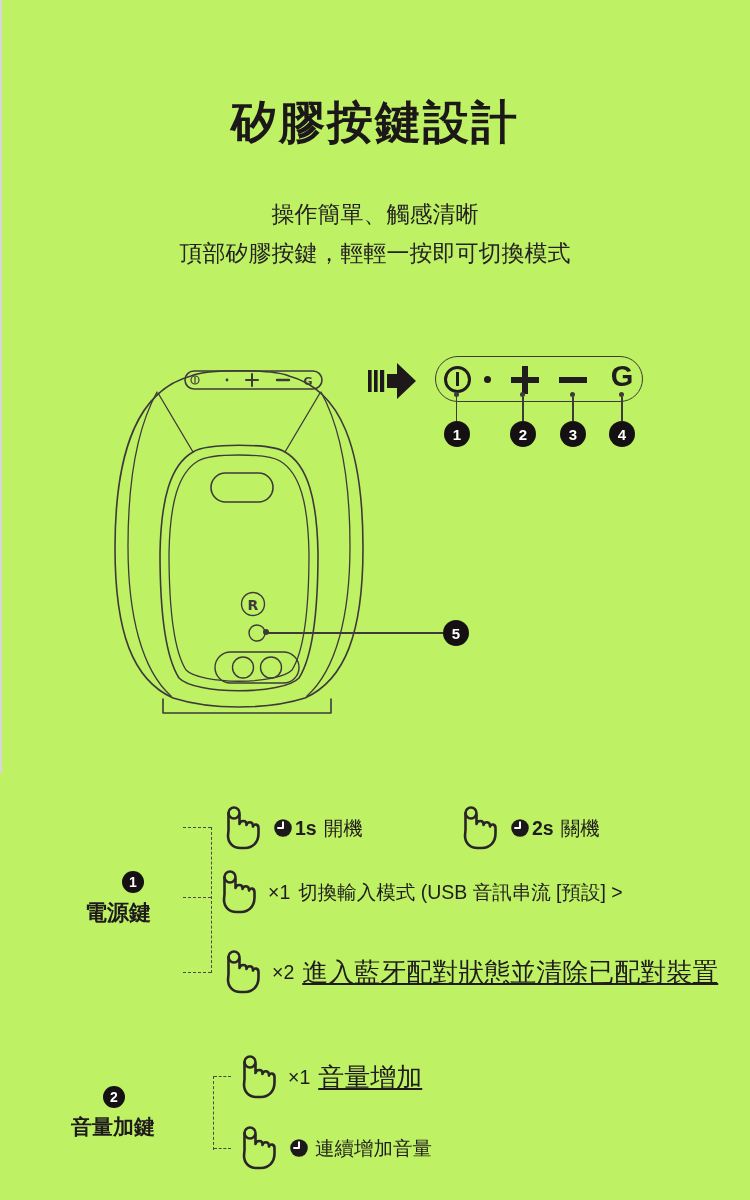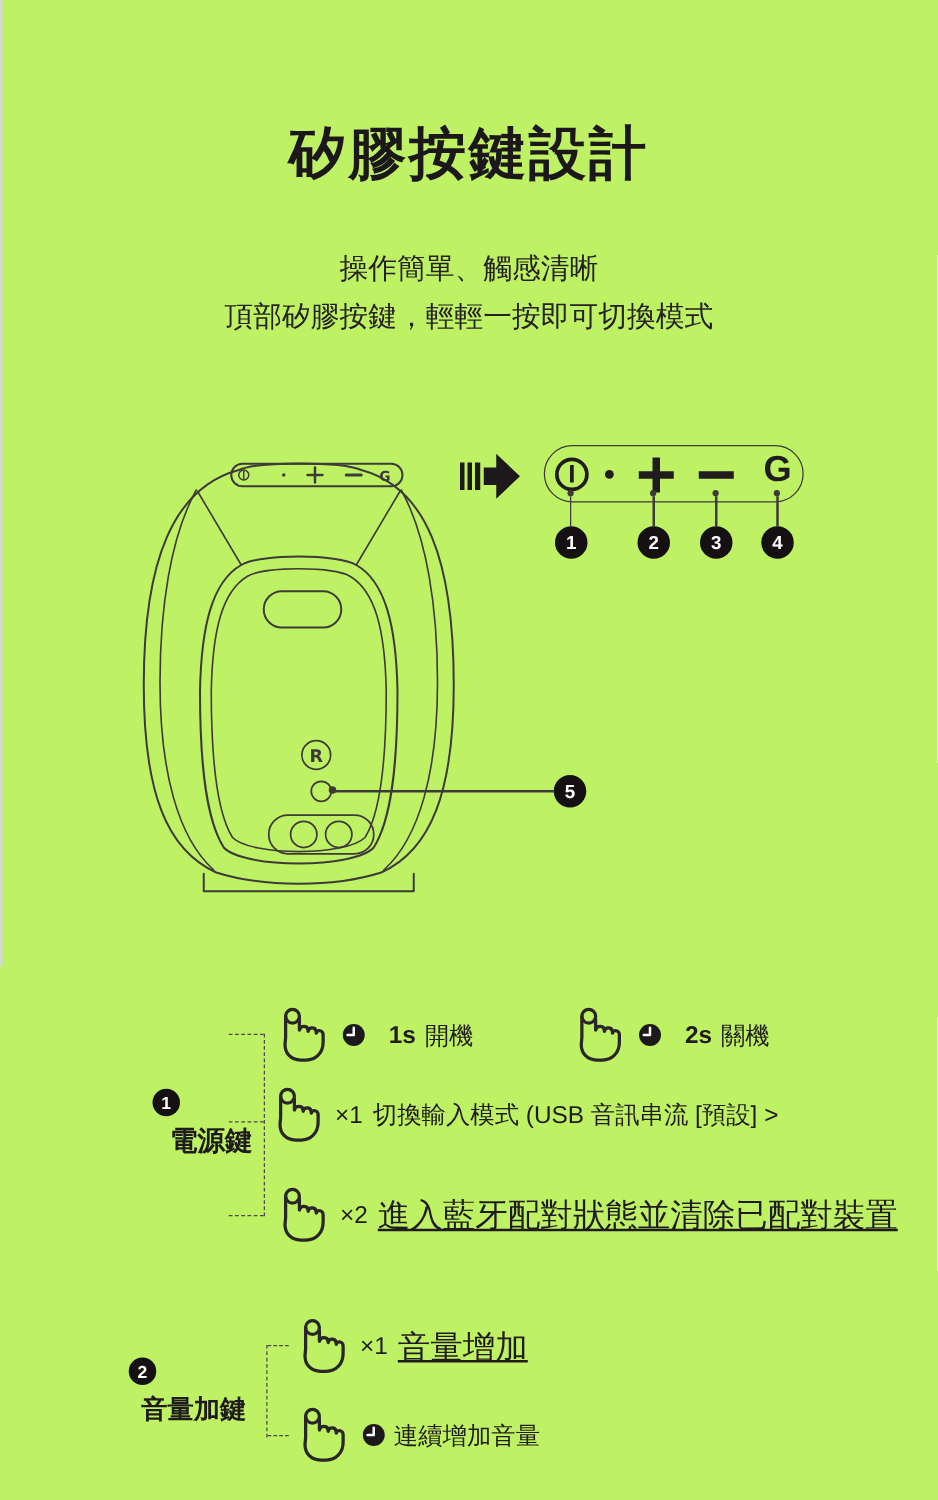--- a/index.html
+++ b/index.html
@@ -34,25 +34,25 @@
   .badge { background:#151112; color:#fff; border-radius:50%;
            display:flex; align-items:center; justify-content:center; font-weight:bold; }
   .badge.big { width:26px; height:26px; font-size:15px; }
   .badge.small { width:22px; height:22px; font-size:14px; }
 
   
   .leader { left:266px; top:632px; width:177px; height:1.6px; background:#3e3a3a; }
   .leaderdot { left:263px; top:629px; width:6px; height:6px; border-radius:50%; background:#3e3a3a; }
 
   
-  .seclabel { text-align:center; font-weight:600; color:#1f1b1c;margin-left:36px; }
+  .seclabel { font-weight:600; color:#1f1b1c; }
   .row { position:absolute; display:flex; align-items:center; }
   .rowtext { font-size:26px; font-weight:500; color:#201c1d; white-space:nowrap;text-decoration:underline; }
   .times { font-size:19.5px; font-weight:500; color:#201c1d; margin:0 8px 0 11px; }
-  .dur { font-size:19.5px; font-weight:600; margin-left:19px; }
+  .dur { font-size:19.5px; font-weight:600; margin-left:3px; }
   .act { font-size:19.5px; font-weight:500; margin-left:7px; }
   .twoline { font-size:19.5px; font-weight:500; line-height:29px; color:#201c1d; white-space:nowrap; }
 
   .dashv { border-left:1.8px dashed #4d4949; }
   .dashh { border-top:1.8px dashed #4d4949; }
 
   svg text { font-family:"DejaVu Sans","Liberation Sans",sans-serif; }
 </style>
 </head>
 <body>

